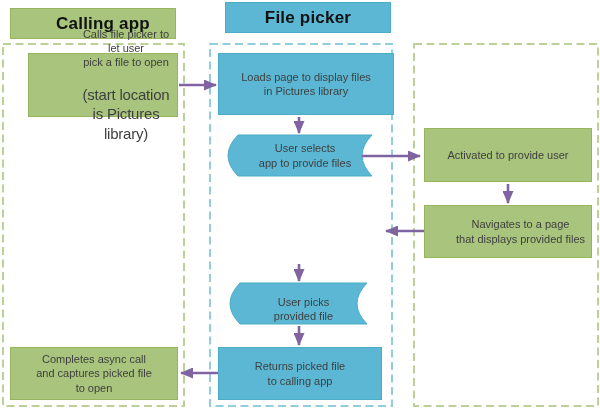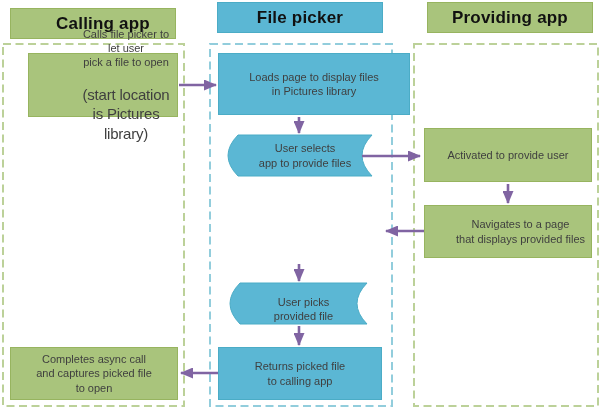--- a/index.html
+++ b/index.html
@@ -8,21 +8,21 @@
     background:#ffffff;
     font-family:"Liberation Sans", sans-serif;
   }
   svg.layer { position:absolute; left:0; top:0; }
   .hdr {
     position:absolute; box-sizing:border-box;
     display:flex; align-items:center; justify-content:center;
     font-weight:bold; font-size:17px; color:#111111; letter-spacing:0.2px;
   }
   .hdr.green { background:#A9C47C; border:1.5px solid #97B45F; }
-  .hdr.blue  { background:#5BB7D4; border:1.5px solid #4BACC6; }
+  .hdr.blue  { background:#5BB7D4; border:1.5px solid #4BACC6;margin-left:8px; }
   .node {
     position:absolute; box-sizing:border-box;
     display:flex; align-items:center; justify-content:center;
     text-align:center; font-size:11px; line-height:1.3; color:#3F3F3F;
     white-space:pre-line; padding:1px 2px;
   }
   .node.green { background:#A9C47C; border:1px solid #97B45F; }
   .node.blue  { background:#5BB7D4; border:1px solid #4BACC6; }
   .node .main { display:block; white-space:pre-line; }
   .node .note { display:block; white-space:pre-line; font-size:15px; letter-spacing:-0.2px; margin-top:1px; }
@@ -56,34 +56,33 @@
     <line x1="362" y1="156" x2="420" y2="156" stroke="#8064A2" stroke-width="2.6" marker-end="url(#arr)"></line>
     <line x1="508" y1="184" x2="508" y2="203" stroke="#8064A2" stroke-width="2.6" marker-end="url(#arr)"></line>
     <line x1="424" y1="231" x2="386" y2="231" stroke="#8064A2" stroke-width="2.6" marker-end="url(#arr)"></line>
     <line x1="299" y1="264" x2="299" y2="281" stroke="#8064A2" stroke-width="2.6" marker-end="url(#arr)"></line>
     <line x1="299" y1="326" x2="299" y2="345" stroke="#8064A2" stroke-width="2.6" marker-end="url(#arr)"></line>
     <line x1="218" y1="373" x2="181" y2="373" stroke="#8064A2" stroke-width="2.6" marker-end="url(#arr)"></line>
   </svg>
 
   <div class="hdr green" style="left:10px;  top:8px; width:166px; height:31px;padding-left:20px;">Calling app</div>
   <div class="hdr blue" style="left:217px; top:2px; width:166px; height:31px;">File picker</div>
-  <div class="hdr green" style="left:427px; top:2px; width:166px; height:31px;">Providing app</div>
 
   <div class="node green" style="left:28px; top:53px; width:150px; height:64px;padding-left:48px;">
     <div>
       <span class="main">Calls file picker to let user
 pick a file to open</span>
       <span class="note">(start location is Pictures library)</span>
     </div>
   </div>
   <div class="node green" style="left:10px; top:347px; width:168px; height:53px;">Completes async call
 and captures picked file
 to open</div>
 
-  <div class="node blue" style="left:218px; top:53px; width:192px; height:62px;">Loads page to display files
+  <div class="node blue" style="left:218px; top:53px; width:176px; height:62px;">Loads page to display files
 in Pictures library</div>
   <div class="shape-label" style="left:238px; top:135px; width:134px; height:41px;">User selects
 app to provide files</div>
   <div class="shape-label" style="left:240px; top:283px; width:127px; height:52px;">User picks
 provided file</div>
   <div class="node blue" style="left:218px; top:347px; width:164px; height:53px;">Returns picked file
 to calling app</div>
 
   <div class="node green" style="left:424px; top:128px; width:168px; height:54px;">Activated to provide user</div>
   <div class="node green" style="left:424px; top:205px; width:168px; height:53px;padding-left:27px;">Navigates to a page

